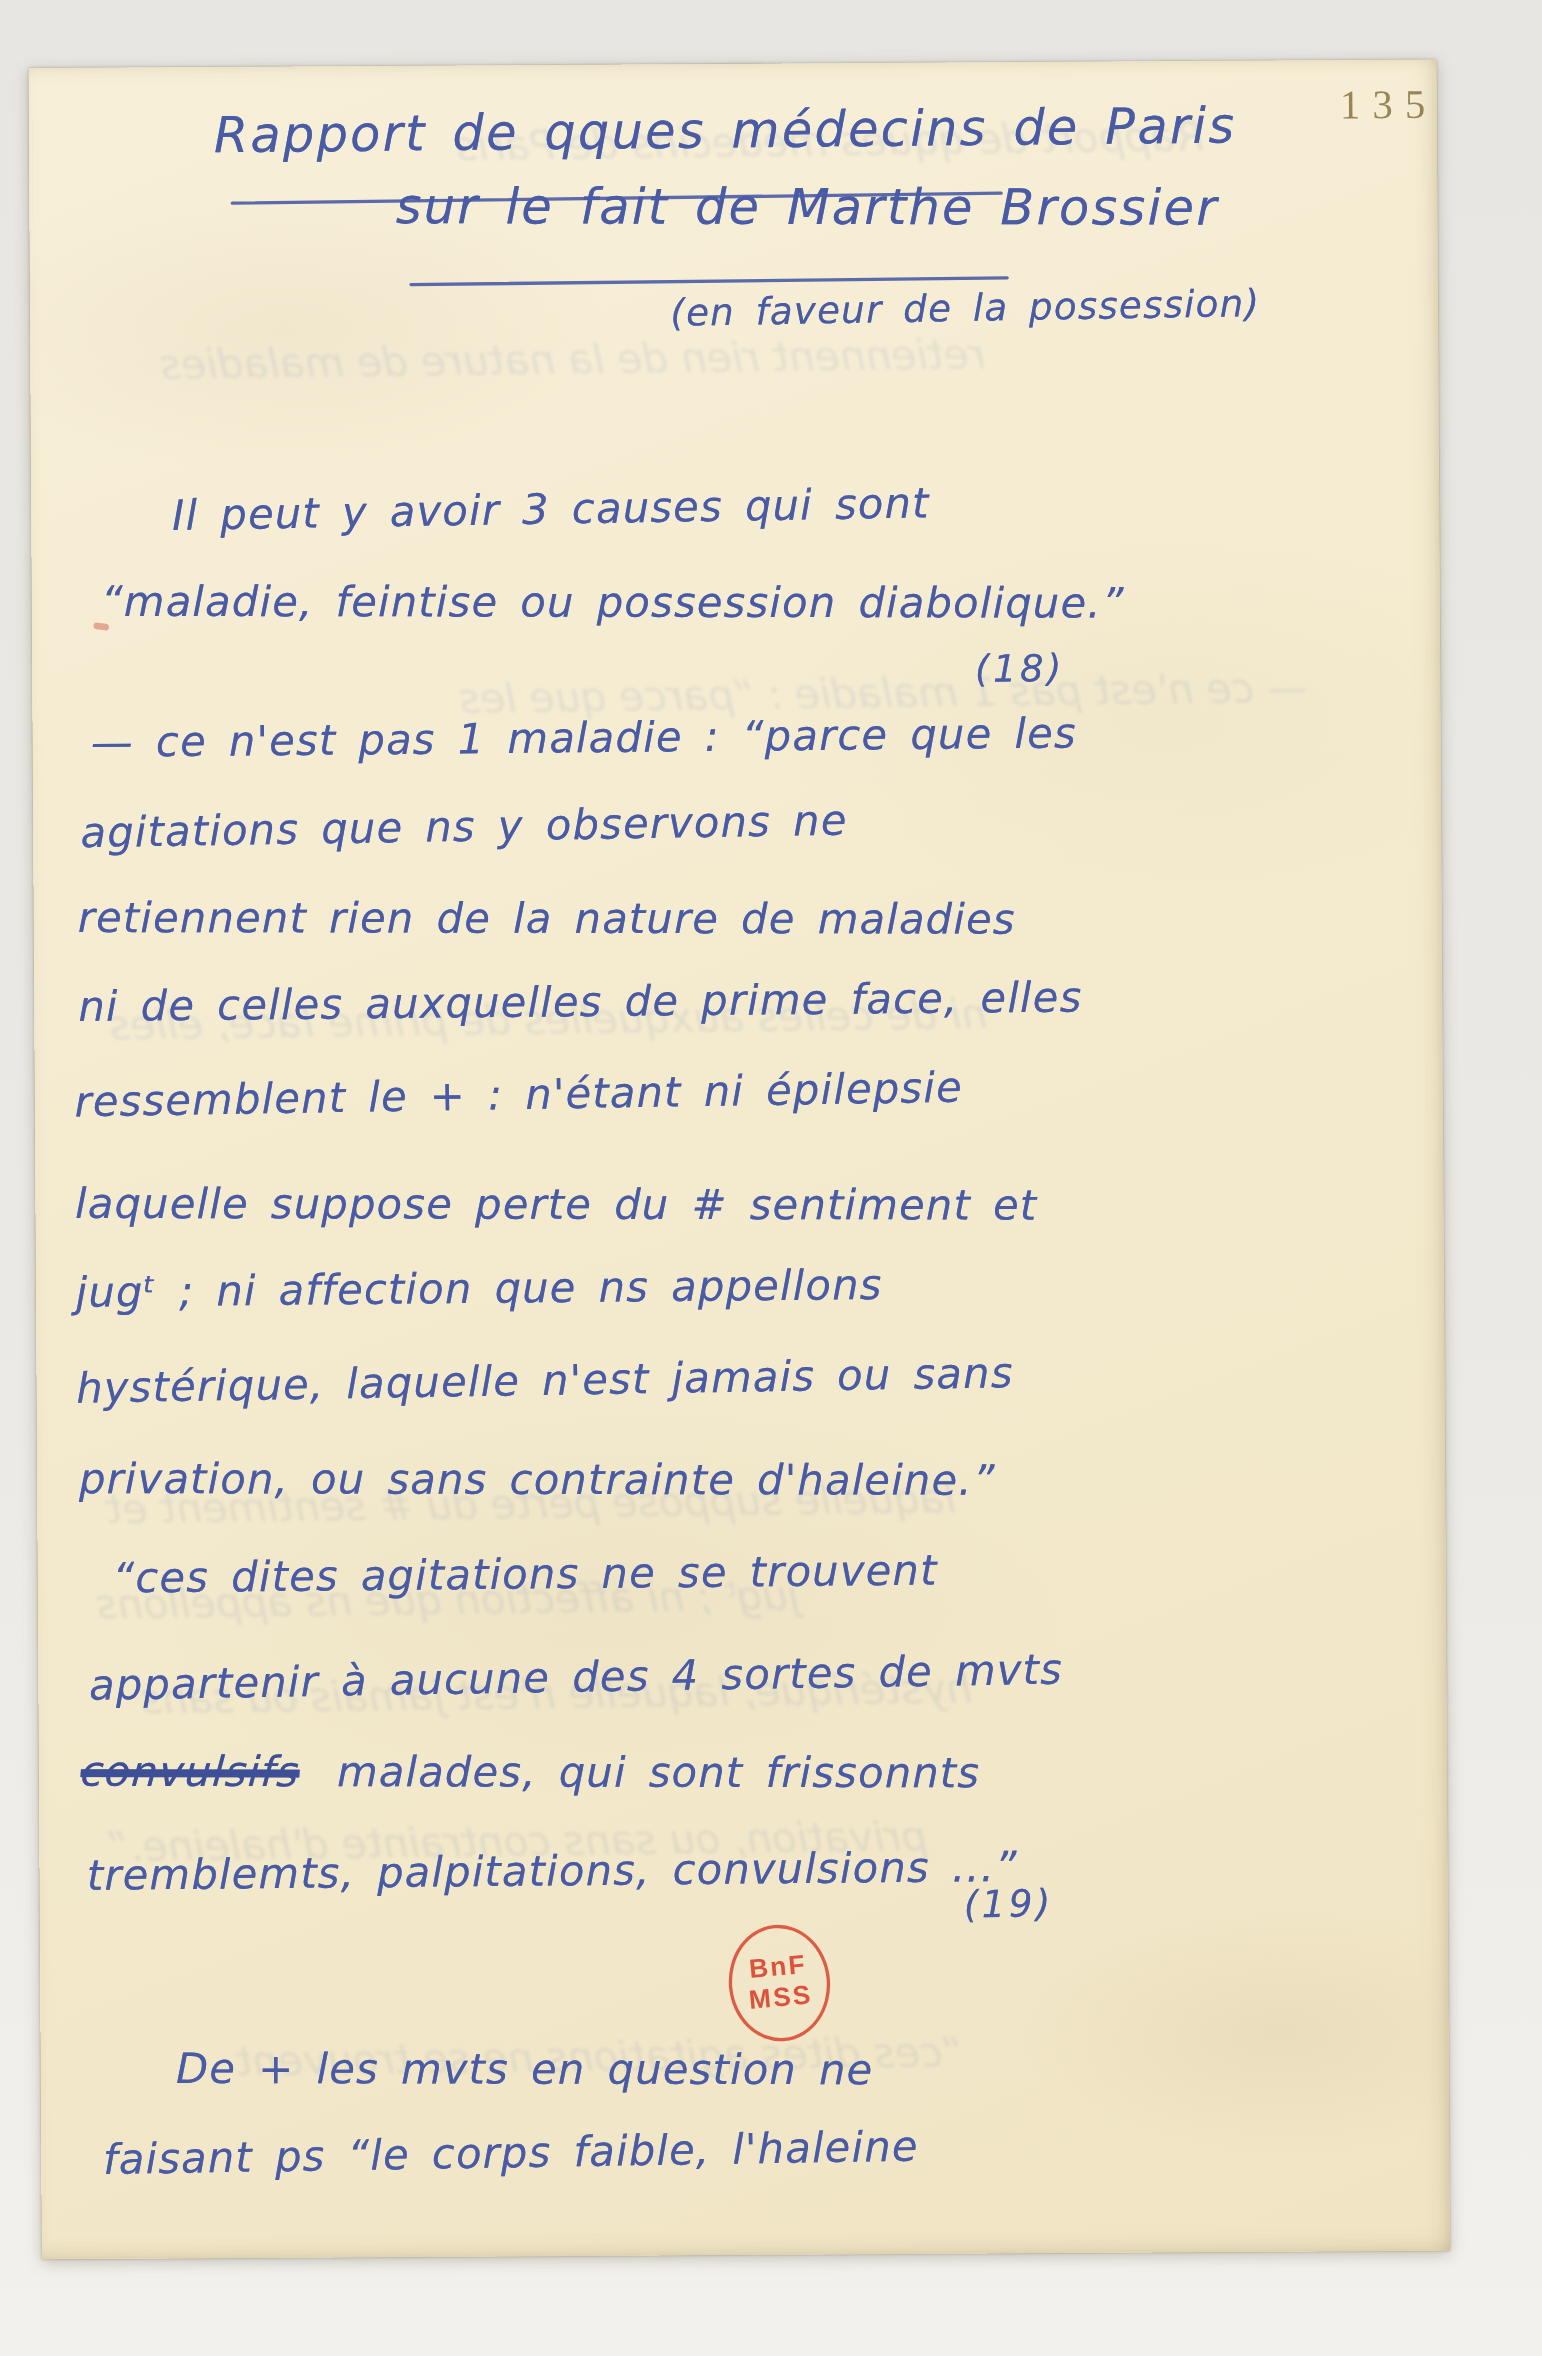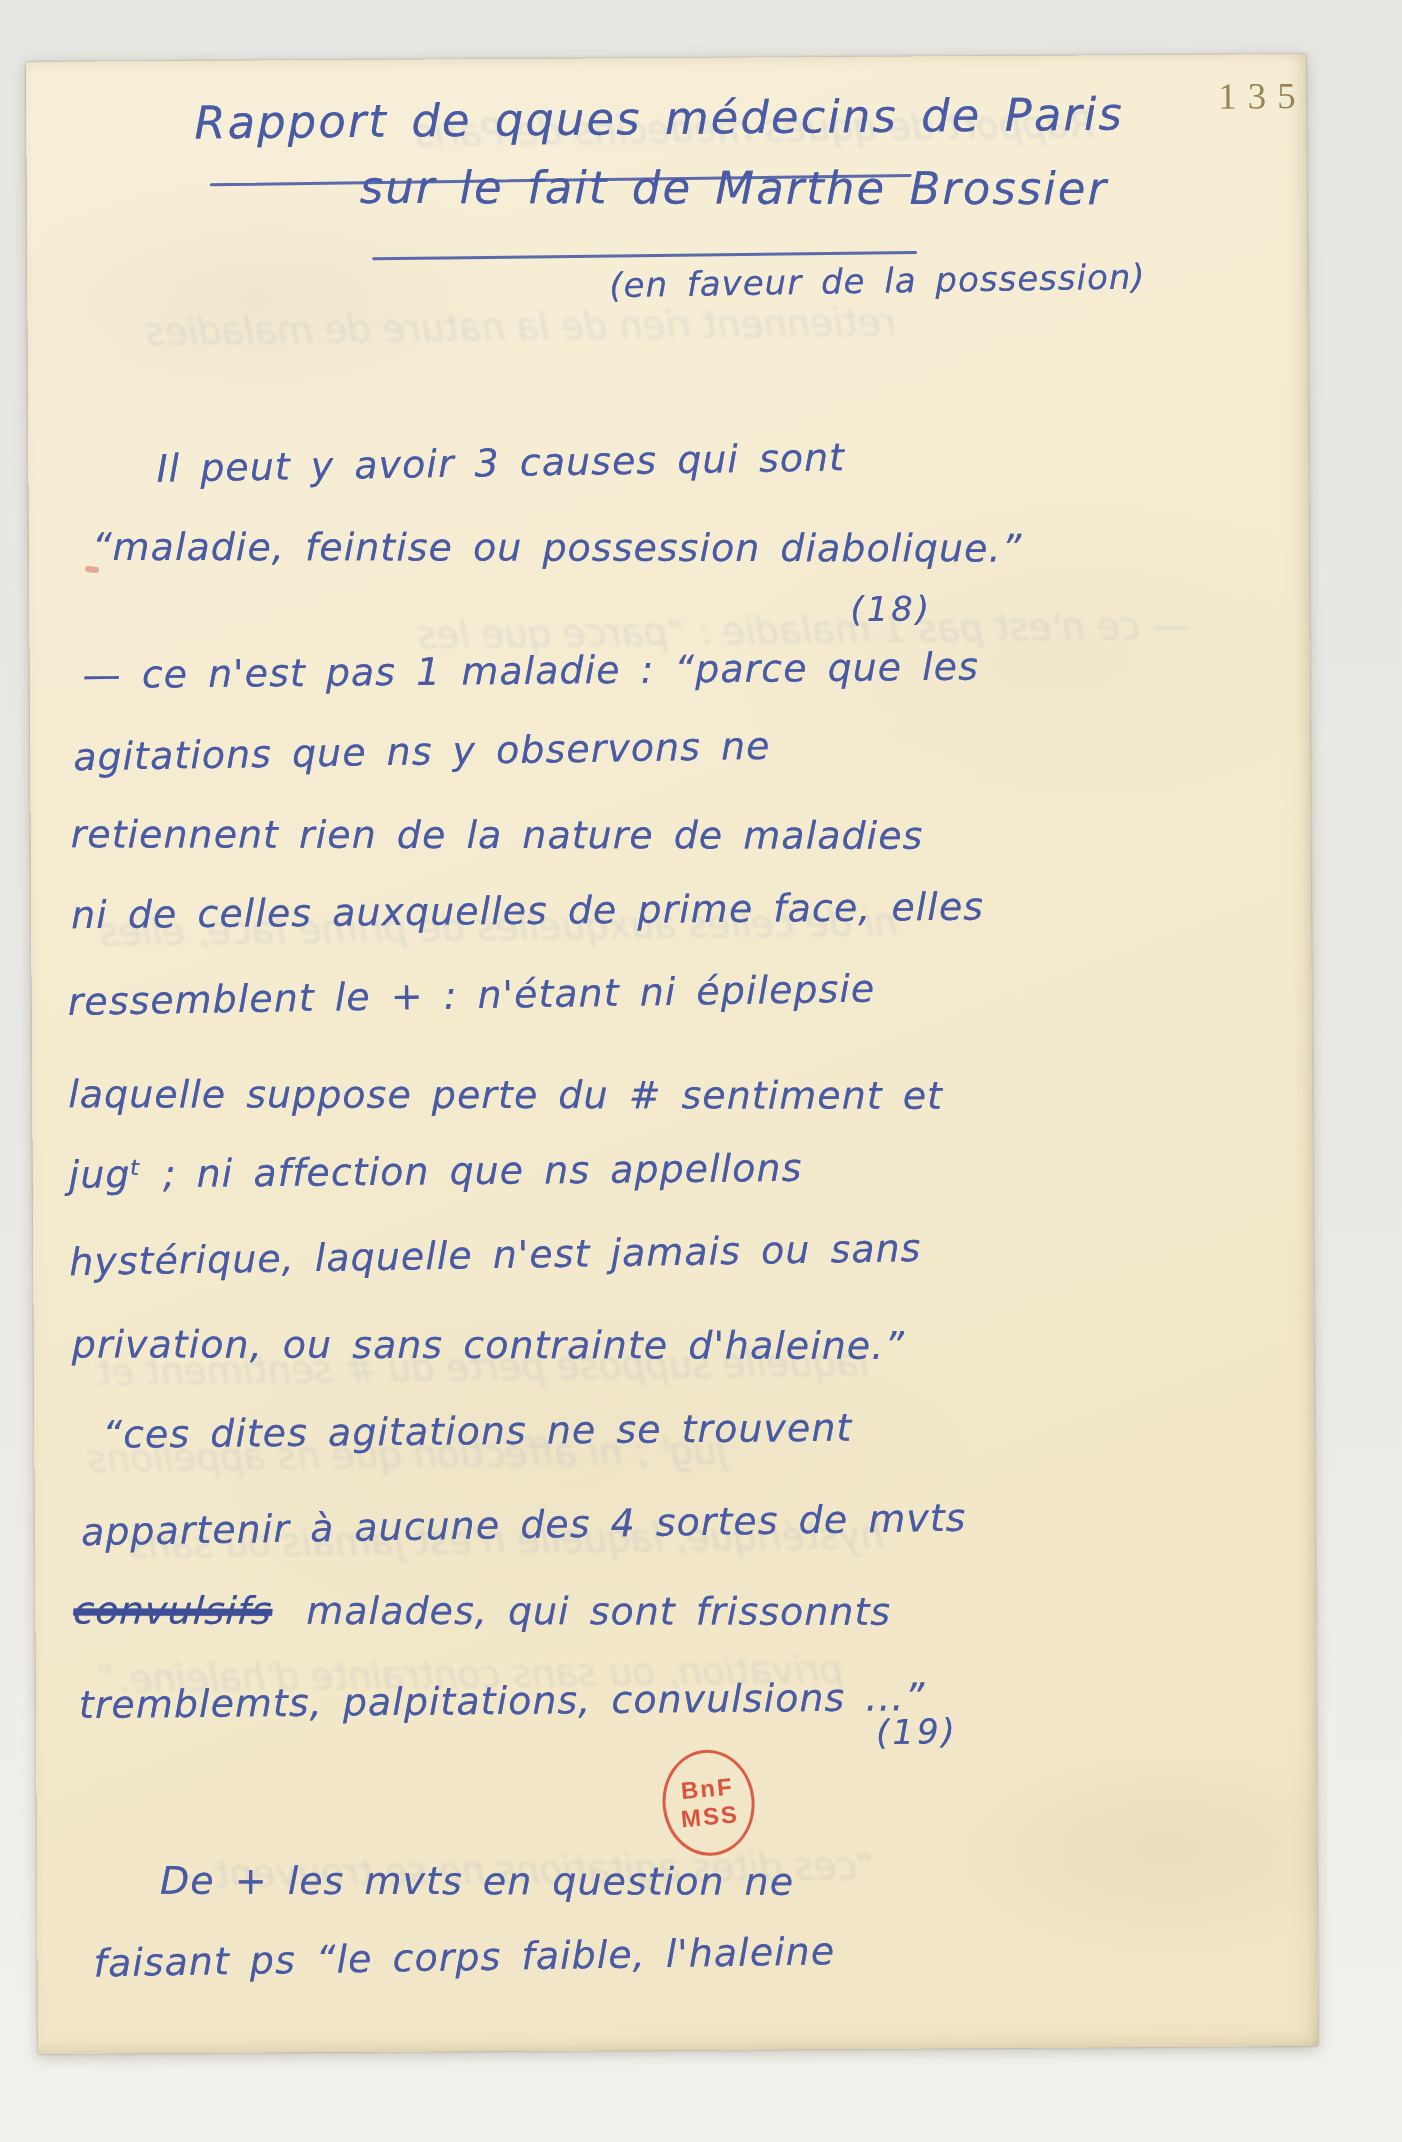--- a/index.html
+++ b/index.html
@@ -93,21 +93,21 @@
   <div class="hand title-1 rC" style="left:168px;top:34px;">Rapport de qques médecins de Paris</div>
   <div class="rule" style="left:183px;top:120px;width:702px;transform:rotate(-0.4deg);"></div>
   <div class="hand title-2 rB" style="left:333px;top:104px;">sur le fait de Marthe Brossier</div>
   <div class="rule" style="left:345px;top:196px;width:545px;transform:rotate(-0.3deg);"></div>
   <div class="hand subtitle rA" style="left:582px;top:204px;">(en faveur de la possession)</div>
 
   <div class="red-tick"></div>
 
   <div class="hand rA" style="left:128px;top:382px;">Il peut y avoir 3 causes qui sont</div>
   <div class="hand rB" style="left:63px;top:467px;">“maladie, feintise ou possession diabolique.”</div>
-  <div class="hand note rC" style="left:821px;top:532px;">(18)</div>
+  <div class="hand note rC" style="left:857px;top:532px;">(18)</div>
   <div class="hand rC" style="left:53px;top:590px;">— ce n'est pas 1 maladie : “parce que les</div>
   <div class="hand rA" style="left:43px;top:670px;">agitations que ns y observons ne</div>
   <div class="hand rB" style="left:40px;top:754px;">retiennent rien de la nature de maladies</div>
   <div class="hand rC" style="left:40px;top:830px;">ni de celles auxquelles de prime face, elles</div>
   <div class="hand rA" style="left:36px;top:914px;">ressemblent le + : n'étant ni épilepsie</div>
   <div class="hand rB" style="left:36px;top:1014px;">laquelle suppose perte du # sentiment et</div>
   <div class="hand rC" style="left:36px;top:1090px;">jugᵗ ; ni affection que ns appellons</div>
   <div class="hand rA" style="left:36px;top:1174px;">hystérique, laquelle n'est jamais ou sans</div>
   <div class="hand rB" style="left:38px;top:1264px;">privation, ou sans contrainte d'haleine.”</div>
   <div class="hand rC" style="left:68px;top:1350px;">“ces dites agitations ne se trouvent</div>

